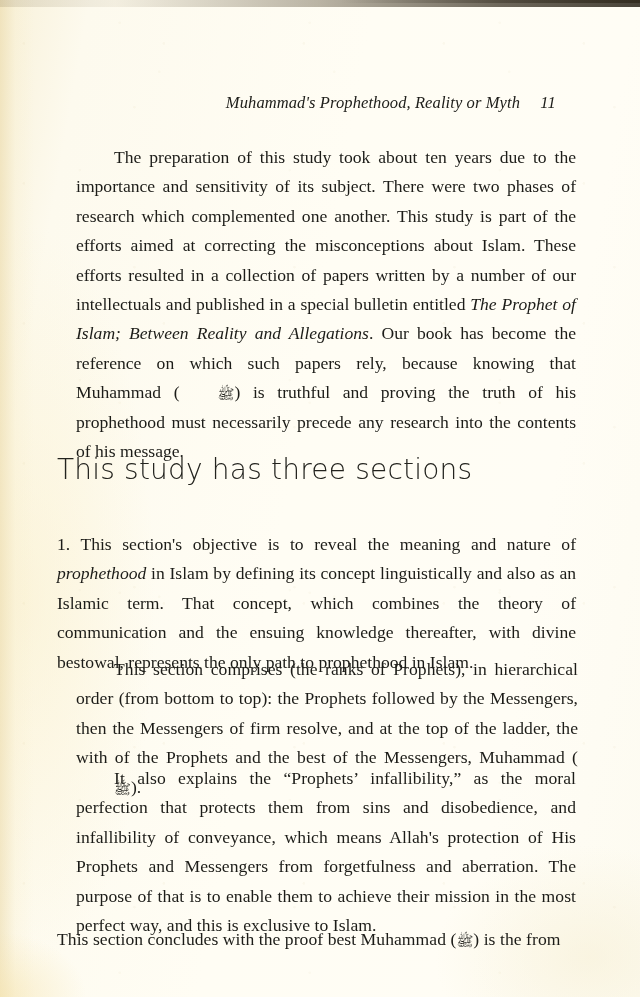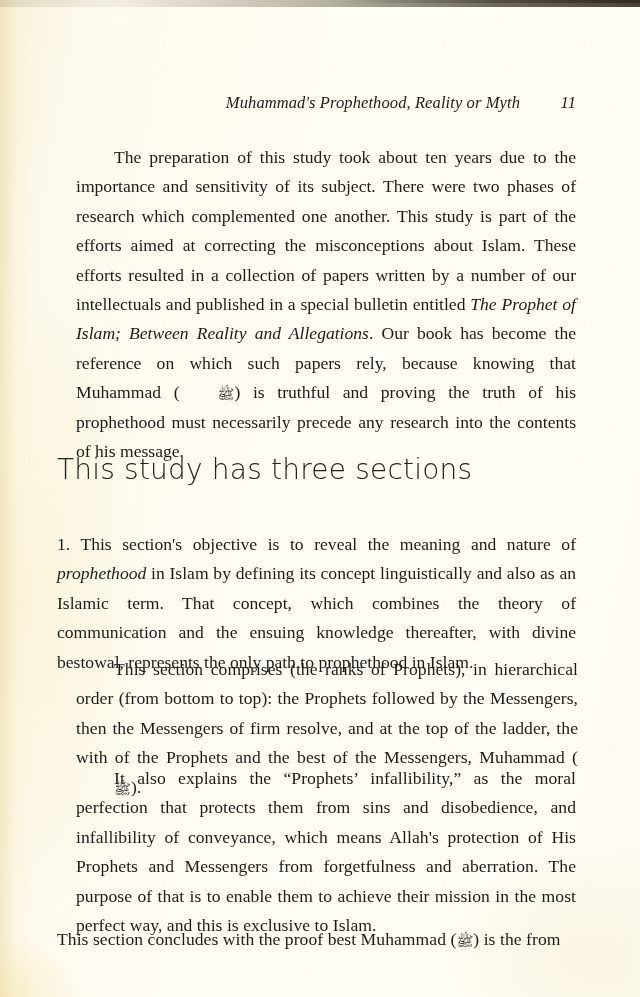--- a/index.html
+++ b/index.html
@@ -86,21 +86,21 @@
     font-size: 16.5px;
     color: #20201c;
     letter-spacing: 0.1px;
   }
   .running-head .rh-title {
     white-space: nowrap;
   }
   .running-head .rh-page {
     display: inline-block;
     width: 56px;
-    text-align: right;
+    text-align: center;
     font-style: italic;
     font-size: 16.5px;
   }
 
   p.body {
     margin: 0;
     font-size: 17.6px;
     line-height: 29.4px;
     text-align: justify;
     text-align-last: left;

